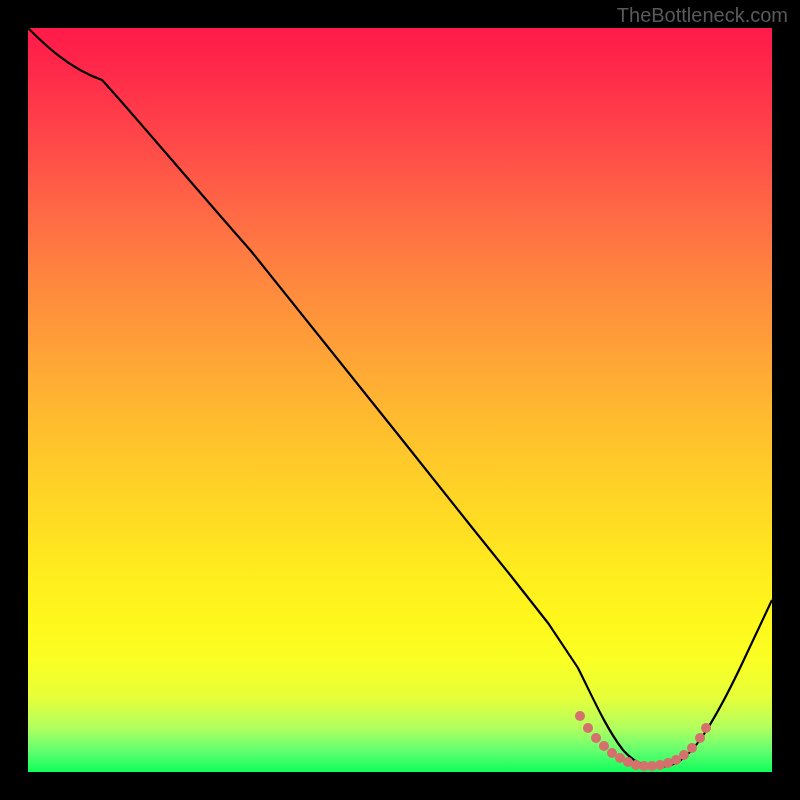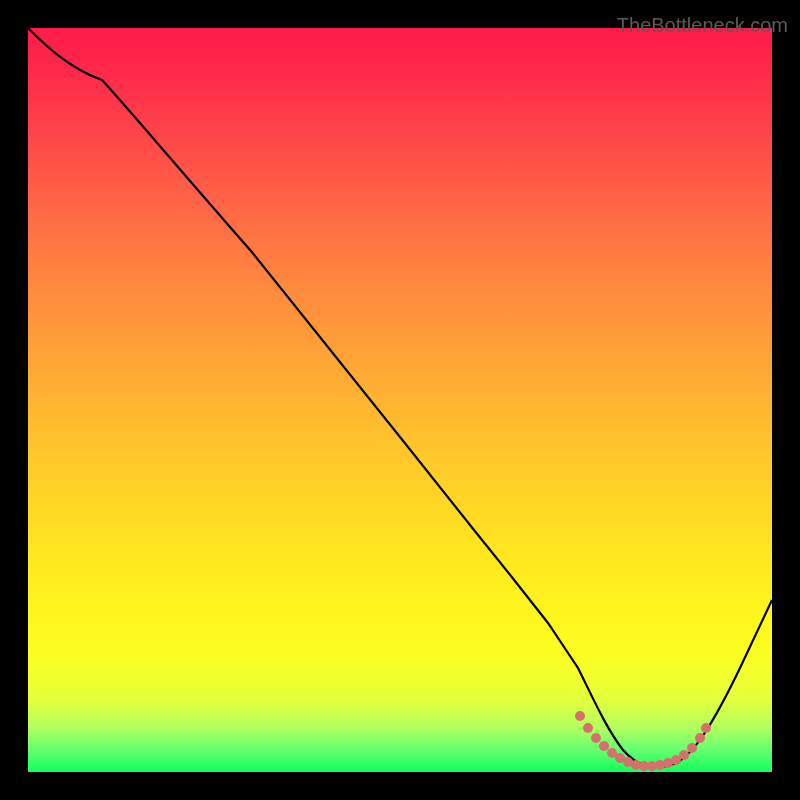--- a/index.html
+++ b/index.html
@@ -11,21 +11,20 @@
     font-family: Arial, sans-serif;
   }
   .watermark {
     position: absolute;
     top: 4px;
     right: 12px;
     color: #5a5a5a;
     font-size: 20px;
     font-weight: 500;
     z-index: 10;
-    margin-top: 10px;
   }
   .plot-area {
     position: absolute;
     left: 28px;
     top: 28px;
     width: 744px;
     height: 744px;
     overflow: hidden;
   }
   .gradient-bg {

